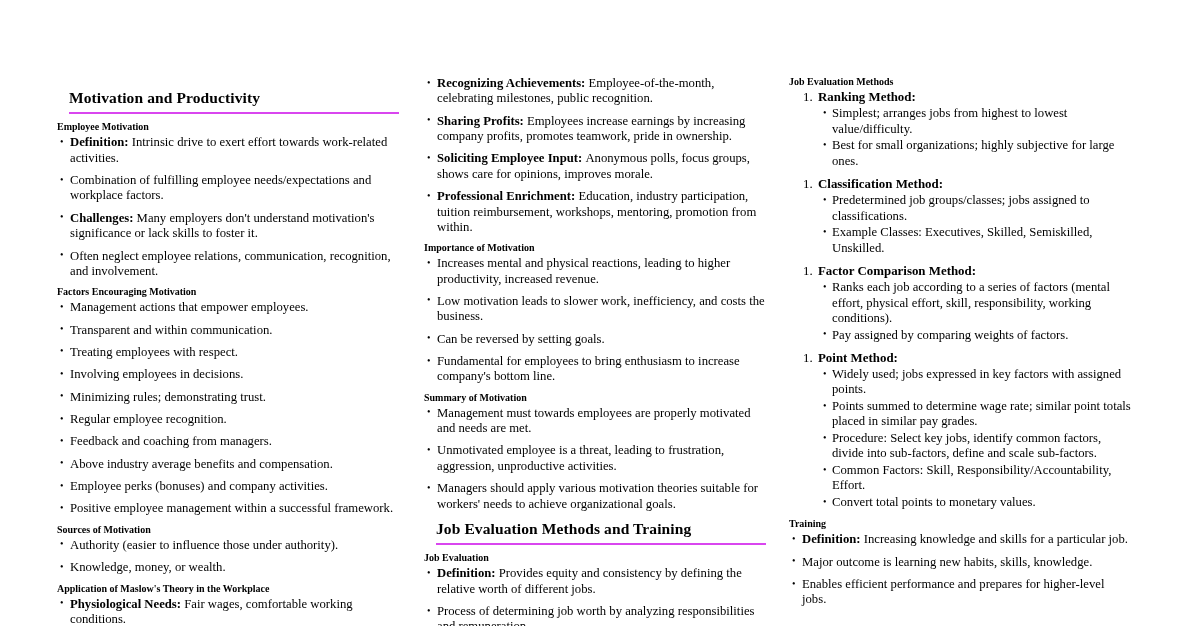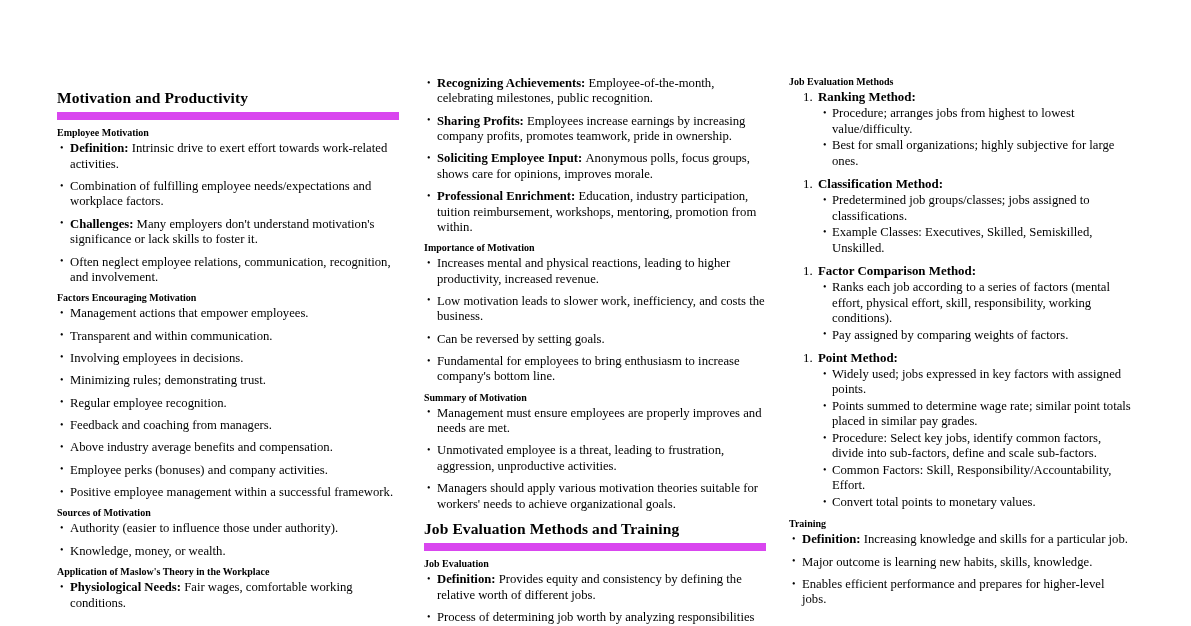--- a/index.html
+++ b/index.html
@@ -39,23 +39,23 @@
   .col-2 .flow { padding-top: 76px; }
   .col-3 .flow { padding-top: 76px; }
 
   .flow { }
 
   
   h1.title {
     font-size: 15.5px;
     font-weight: bold;
     line-height: 1.25;
-    margin: 0 0 5px 0;
+    margin: 0 0 5px 12px;
     padding: 0 0 5px 0;
-    border-bottom: 8px solid #d946ef;
+    border-bottom: 2px solid #d946ef;
     letter-spacing: 0.1px;
   }
   h2.section {
     font-size: 10px;
     font-weight: bold;
     line-height: 1.2;
     margin: 7px 0 2px 0;
     padding: 0;
   }
   h2.section.first { margin-top: 0; }
@@ -141,20 +141,21 @@
         <ul class="bullets">
           <li><span class="lbl">Definition:</span> <span class="txt">Intrinsic drive to exert effort towards work-related activities.</span></li>
           <li><span class="txt">Combination of fulfilling employee needs/expectations and workplace factors.</span></li>
           <li><span class="lbl">Challenges:</span> <span class="txt">Many employers don't understand motivation's significance or lack skills to foster it.</span></li>
           <li><span class="txt">Often neglect employee relations, communication, recognition, and involvement.</span></li>
         </ul>
         <h2 class="section">Factors Encouraging Motivation</h2>
         <ul class="bullets">
           <li><span class="txt">Management actions that empower employees.</span></li>
           <li><span class="txt">Transparent and within communication.</span></li>
+          <li><span class="txt">Treating employees with respect.</span></li>
           <li><span class="txt">Involving employees in decisions.</span></li>
           <li><span class="txt">Minimizing rules; demonstrating trust.</span></li>
           <li><span class="txt">Regular employee recognition.</span></li>
           <li><span class="txt">Feedback and coaching from managers.</span></li>
           <li><span class="txt">Above industry average benefits and compensation.</span></li>
           <li><span class="txt">Employee perks (bonuses) and company activities.</span></li>
           <li><span class="txt">Positive employee management within a successful framework.</span></li>
         </ul>
         <h2 class="section">Sources of Motivation</h2>
         <ul class="bullets">
@@ -177,40 +178,40 @@
         </ul>
         <h2 class="section">Importance of Motivation</h2>
         <ul class="bullets">
           <li><span class="txt">Increases mental and physical reactions, leading to higher productivity, increased revenue.</span></li>
           <li><span class="txt">Low motivation leads to slower work, inefficiency, and costs the business.</span></li>
           <li><span class="txt">Can be reversed by setting goals.</span></li>
           <li><span class="txt">Fundamental for employees to bring enthusiasm to increase company's bottom line.</span></li>
         </ul>
         <h2 class="section">Summary of Motivation</h2>
         <ul class="bullets">
-          <li><span class="txt">Management must ensure employees are properly improves and needs are met.</span></li>
+          <li><span class="txt">Management must towards employees are properly motivated and needs are met.</span></li>
           <li><span class="txt">Unmotivated employee is a threat, leading to frustration, aggression, unproductive activities.</span></li>
           <li><span class="txt">Managers should apply various motivation theories suitable for workers' needs to achieve organizational goals.</span></li>
         </ul>
         <h1 class="title">Job Evaluation Methods and Training</h1>
         <h2 class="section">Job Evaluation</h2>
         <ul class="bullets">
           <li><span class="lbl">Definition:</span> <span class="txt">Provides equity and consistency by defining the relative worth of different jobs.</span></li>
           <li><span class="txt">Process of determining job worth by analyzing responsibilities and remuneration.</span></li>
         </ul>
       </div>
   </div>
   <div class="col col-3">
     <div class="flow">
         <h2 class="section first">Job Evaluation Methods</h2>
         <ol class="numbered">
           <li><span class="num">1.</span><span class="lbl">Ranking Method:</span></li>
         </ol>
         <ul class="sub">
-          <li>Procedure; arranges jobs from highest to lowest value/difficulty.</li>
+          <li>Simplest; arranges jobs from highest to lowest value/difficulty.</li>
           <li>Best for small organizations; highly subjective for large ones.</li>
         </ul>
         <ol class="numbered">
           <li><span class="num">1.</span><span class="lbl">Classification Method:</span></li>
         </ol>
         <ul class="sub">
           <li>Predetermined job groups/classes; jobs assigned to classifications.</li>
           <li>Example Classes: Executives, Skilled, Semiskilled, Unskilled.</li>
         </ul>
         <ol class="numbered">

